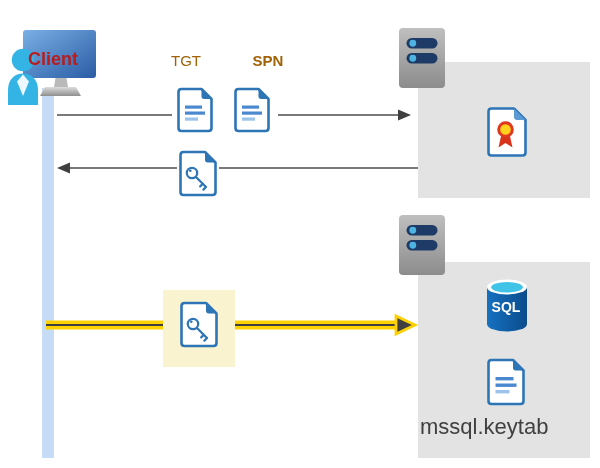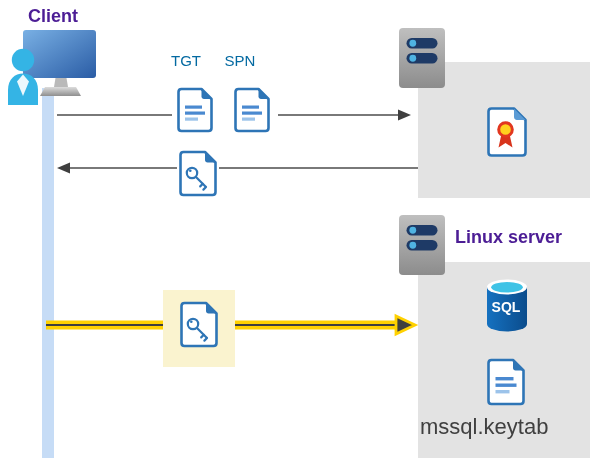--- a/index.html
+++ b/index.html
@@ -4,22 +4,22 @@
 <style>
   html,body{margin:0;padding:0;background:#ffffff;}
   #canvas{
     position:relative;width:600px;height:468px;background:#ffffff;overflow:hidden;
     font-family:"Liberation Sans",sans-serif;
   }
   .abs{position:absolute;}
   .graybox{background:#e3e3e3;}
   .lifeline{background:#c6dcf6;}
   .highlight{background:#faf3cf;}
-  .title{font-weight:700;color:#4c1d95;font-size:18px;line-height:22px;}
-  .ticket-label{font-size:15px;color:#0369a1;text-align:center;}
+  .title{font-weight:700;color:#b91c1c;font-size:18px;line-height:22px;margin-top:43px;}
+  .ticket-label{font-size:15px;color:#a16207;text-align:center;}
   .file-label{font-size:22px;color:#404040;text-align:left;}
   svg{display:block;}
 </style>
 </head>
 <body>
 
 <div id="canvas">
 
   <div class="abs graybox" style="left:418px;top:62px;width:172px;height:136px;"></div>
   <div class="abs graybox" style="left:418px;top:262px;width:172px;height:196px;"></div>
@@ -164,20 +164,19 @@
     <path d="M2.5 5 C2.5 3.3 3.8 2 5.5 2 H27 L37.5 12.5 V43 C37.5 44.7 36.2 46 34.5 46 H5.5 C3.8 46 2.5 44.7 2.5 43 Z" fill="#ffffff" stroke="#2e75b6" stroke-width="2.6" stroke-linejoin="round"></path>
     <path d="M27 2 V10 C27 11.4 28.1 12.5 29.5 12.5 H37.5 Z" fill="#2e75b6"></path>
     <rect x="9.5" y="19" width="18" height="3.4" fill="#4a89d0"></rect>
     <rect x="9.5" y="25.5" width="21" height="3.4" fill="#4a89d0"></rect>
     <rect x="9.5" y="32" width="14" height="3.4" fill="#9cc3ea"></rect>
   </svg>
 
   <div class="abs title" style="left:28px;top:5px;">Client</div>
 
   <div class="abs ticket-label" style="left:164px;top:52px;width:44px;">TGT</div>
-  <div class="abs ticket-label" style="left:218px;top:52px;width:44px;">SPN</div>
+  <div class="abs ticket-label" style="left:246px;top:52px;width:44px;font-weight:bold;">SPN</div>
 
 
-  <div class="abs title" style="left:455px;top:226px;width:140px;">Linux server</div>
 
   <div class="abs file-label" style="left:420px;top:414px;width:180px;">mssql.keytab</div>
 
 </div>
 
 </body></html>

